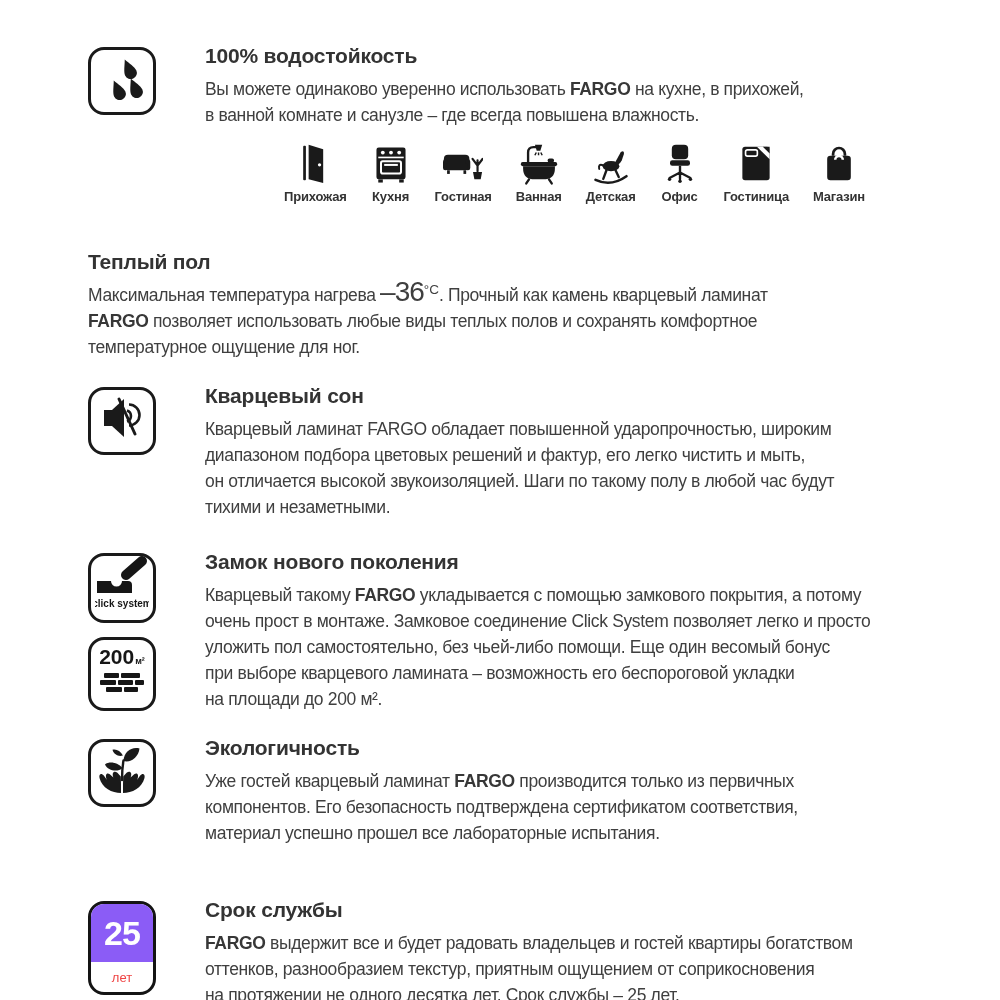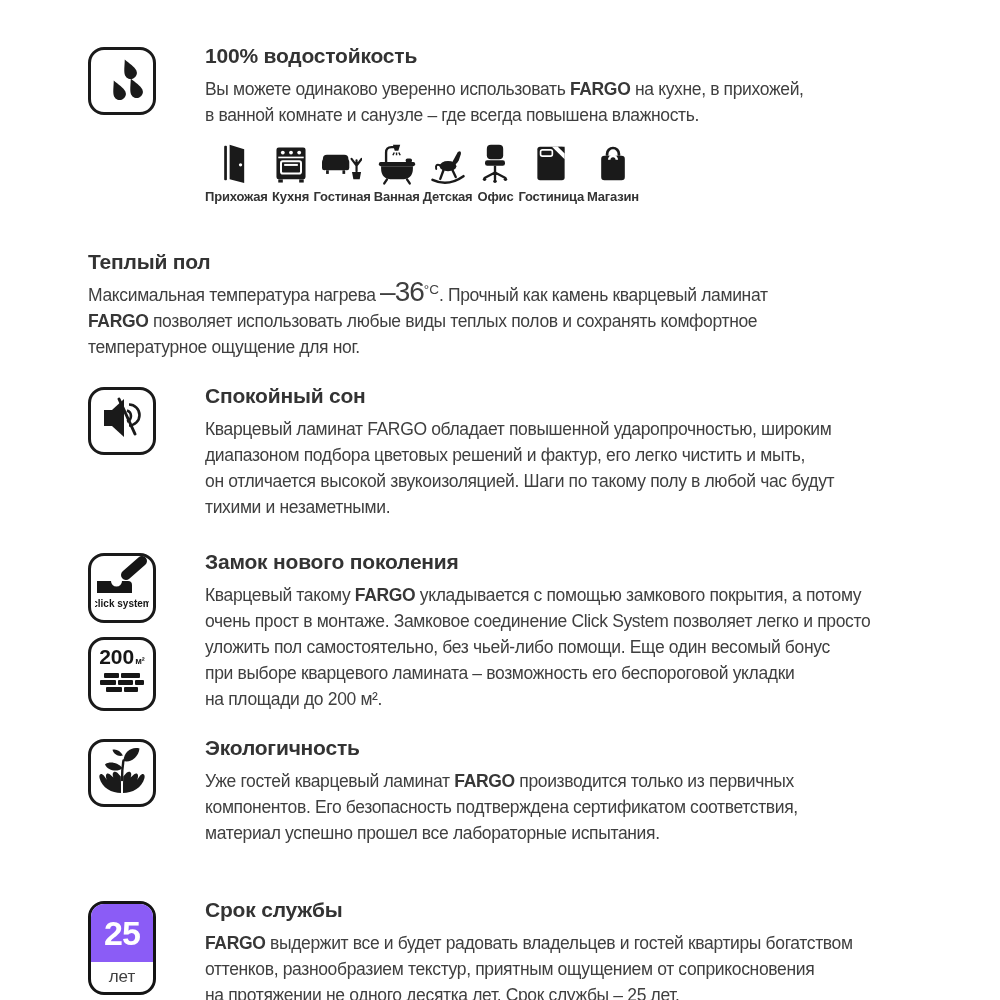--- a/index.html
+++ b/index.html
@@ -33,23 +33,23 @@
   .icon-box.h70 { height: 70px; }
   .icon-box.h74 { height: 74px; }
   .icon-25 { width: 68px; border: 3px solid #141414; border-radius: 16px; overflow: hidden; background: #fff; }
   .icon-25-top {
     height: 58px; background: #8b5cf6; color: #ffffff;
     display: flex; align-items: center; justify-content: center;
     font-size: 34px; font-weight: 700; letter-spacing: -1px;
   }
   .icon-25-bottom {
     height: 30px; display: flex; align-items: center; justify-content: center;
-    font-size: 17px; color: #404040;
-  }
-  .rooms { display: flex; gap: 3px; margin-top: 12px; align-items: flex-end; }
+    font-size: 13px; color: #ef4444;
+  }
+  .rooms { display: flex; gap: 24px; margin-top: 12px; align-items: flex-end; justify-content: center; }
   .room { display: flex; flex-direction: column; align-items: center; gap: 3px; }
   .room-label { font-size: 13px; font-weight: 700; color: #333333; letter-spacing: -0.2px; white-space: nowrap; }
   .mt-s2 { margin-top: 46px; }
   .mt-s3 { margin-top: 24px; }
   .mt-s4 { margin-top: 30px; }
   .mt-s5 { margin-top: 24px; }
   .mt-s6 { margin-top: 52px; }
   svg text { font-family: "Liberation Sans", sans-serif; }
 </style>
 </head>
@@ -183,21 +183,21 @@
         <svg width="56" height="56" viewBox="0 0 56 56">
           <rect x="10" y="20" width="8" height="16" fill="#1a1a1a"></rect>
           <polygon points="18,20 30,9 30,47 18,36" fill="#1a1a1a"></polygon>
           <path d="M35,14.5 a10.5,10.5 0 0 1 0,21" fill="none" stroke="#1a1a1a" stroke-width="2.6"></path>
           <path d="M33,20.5 a5.8,5.8 0 0 1 0,11" fill="none" stroke="#1a1a1a" stroke-width="2.6"></path>
           <path d="M25,9 L41,44" stroke="#1a1a1a" stroke-width="3" stroke-linecap="round"></path>
         </svg>
       </div>
     </div>
     <div class="content">
-      <h2 class="title">Спокойный сон</h2>
+      <h2 class="title">Кварцевый сон</h2>
       <p class="body"><span>Кварцевый ламинат FARGO обладает повышенной ударопрочностью, широким
 диапазоном подбора цветовых решений и фактур, его легко чистить и мыть,
 он отличается высокой звукоизоляцией. Шаги по такому полу в любой час будут
 тихими и незаметными.</span></p>
     </div>
   </section>
 
   <section class="feature mt-s4">
     <div class="icon-col">
       <div class="icon-box h70">

